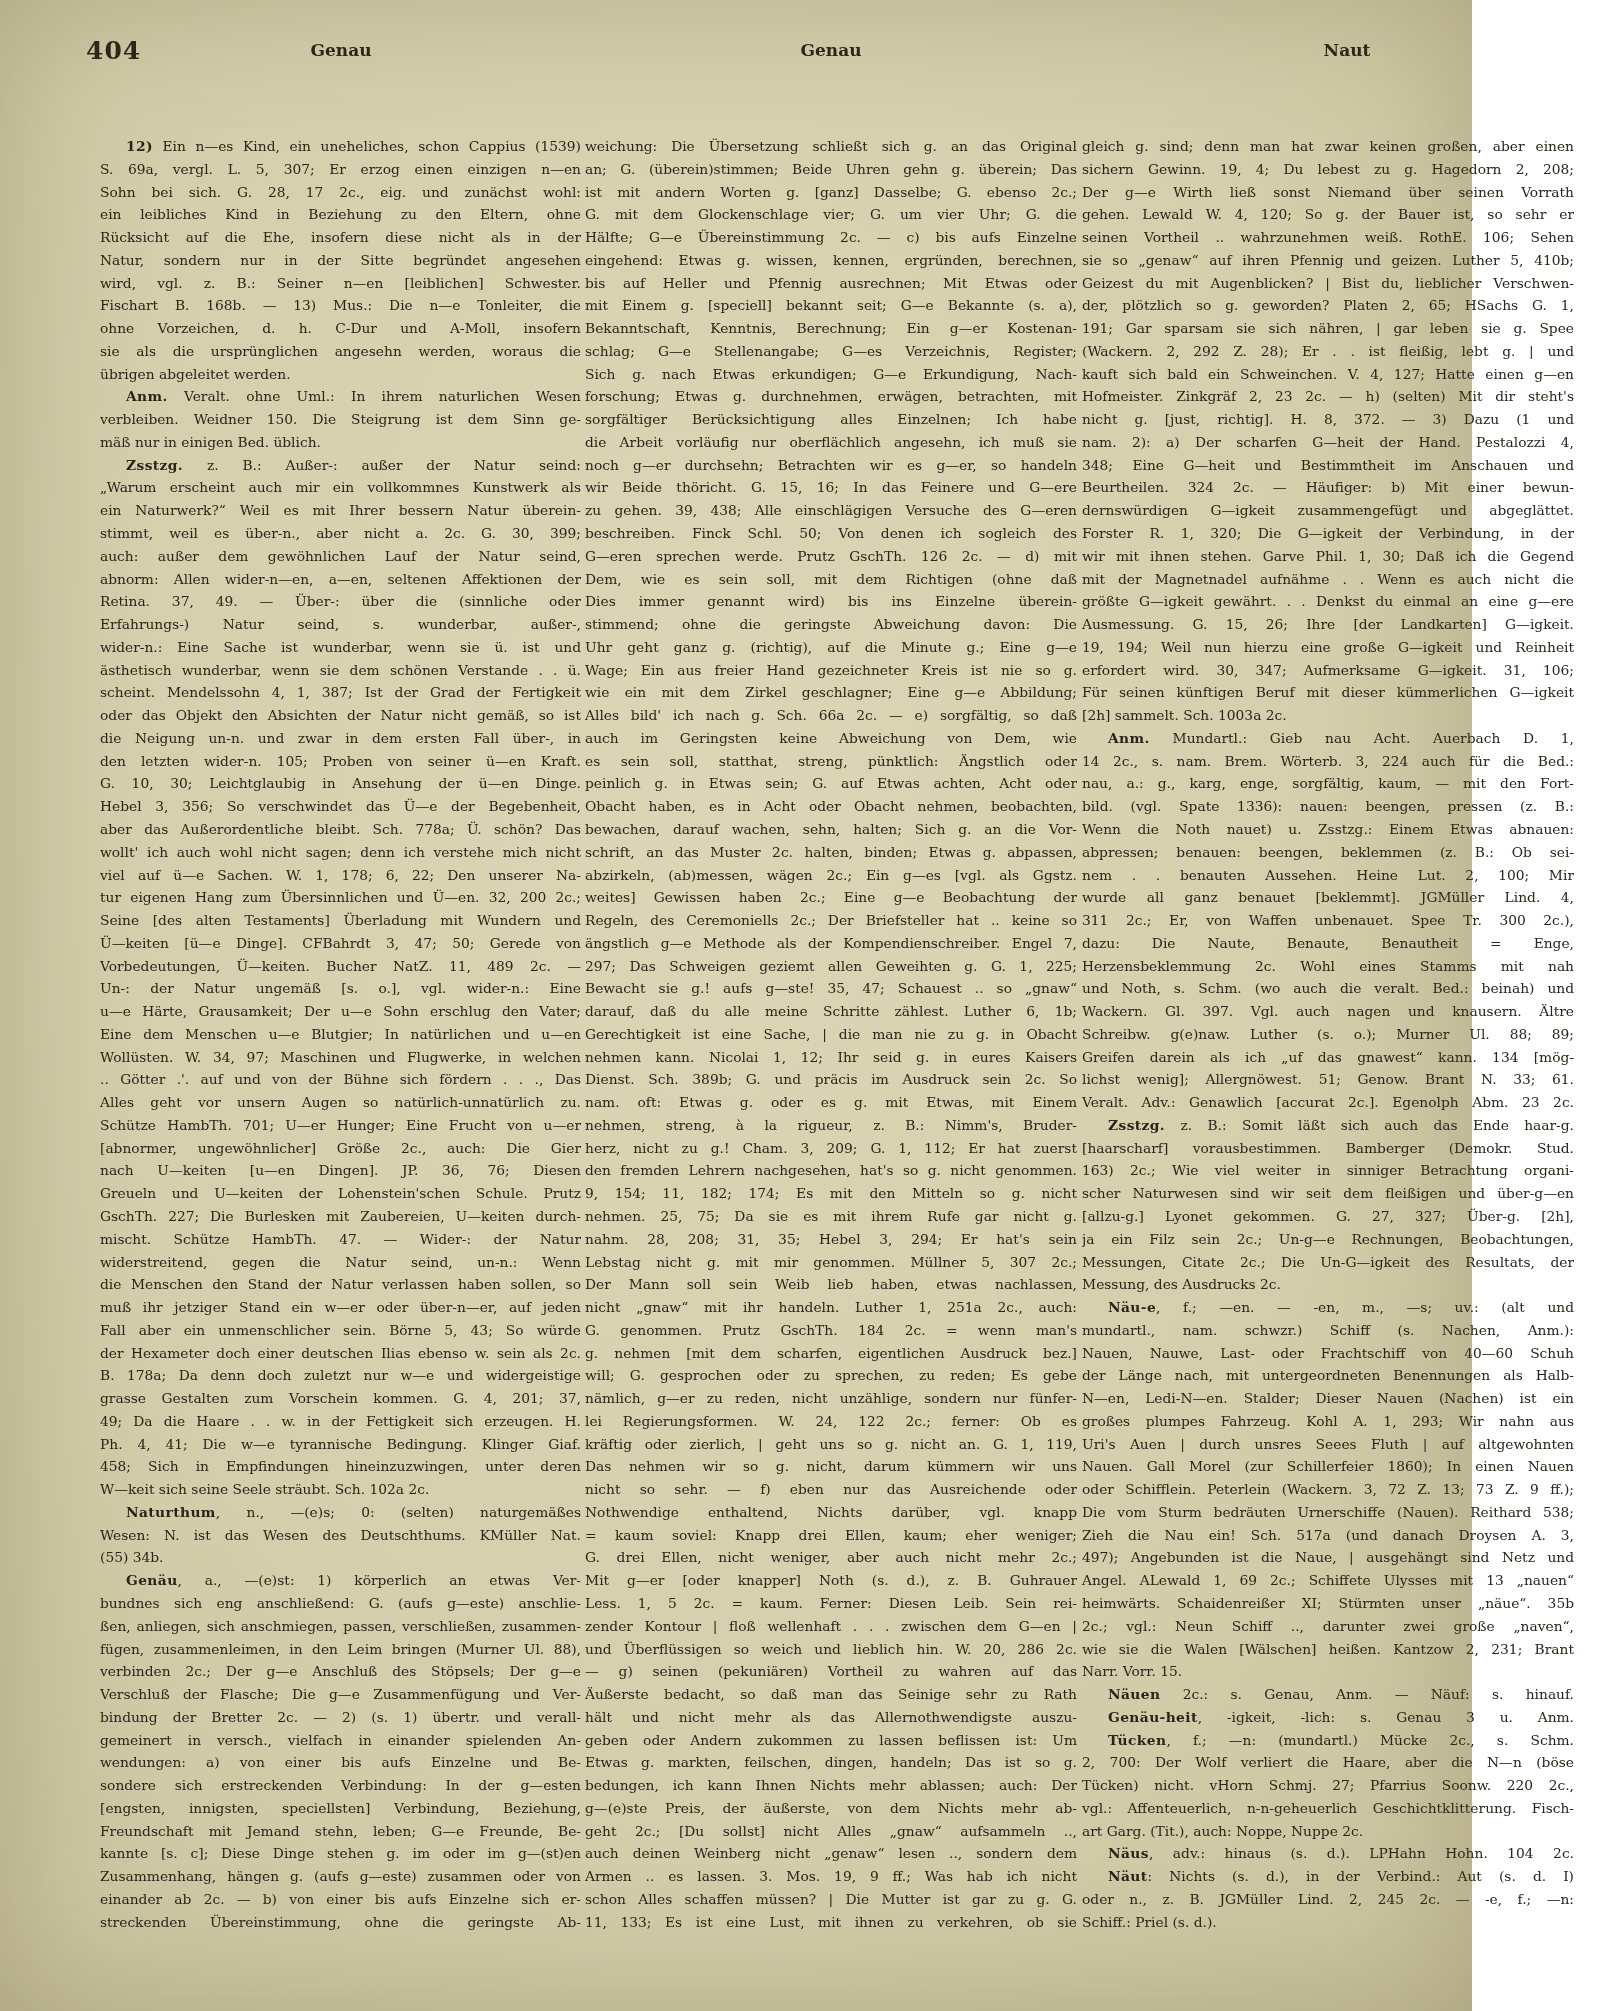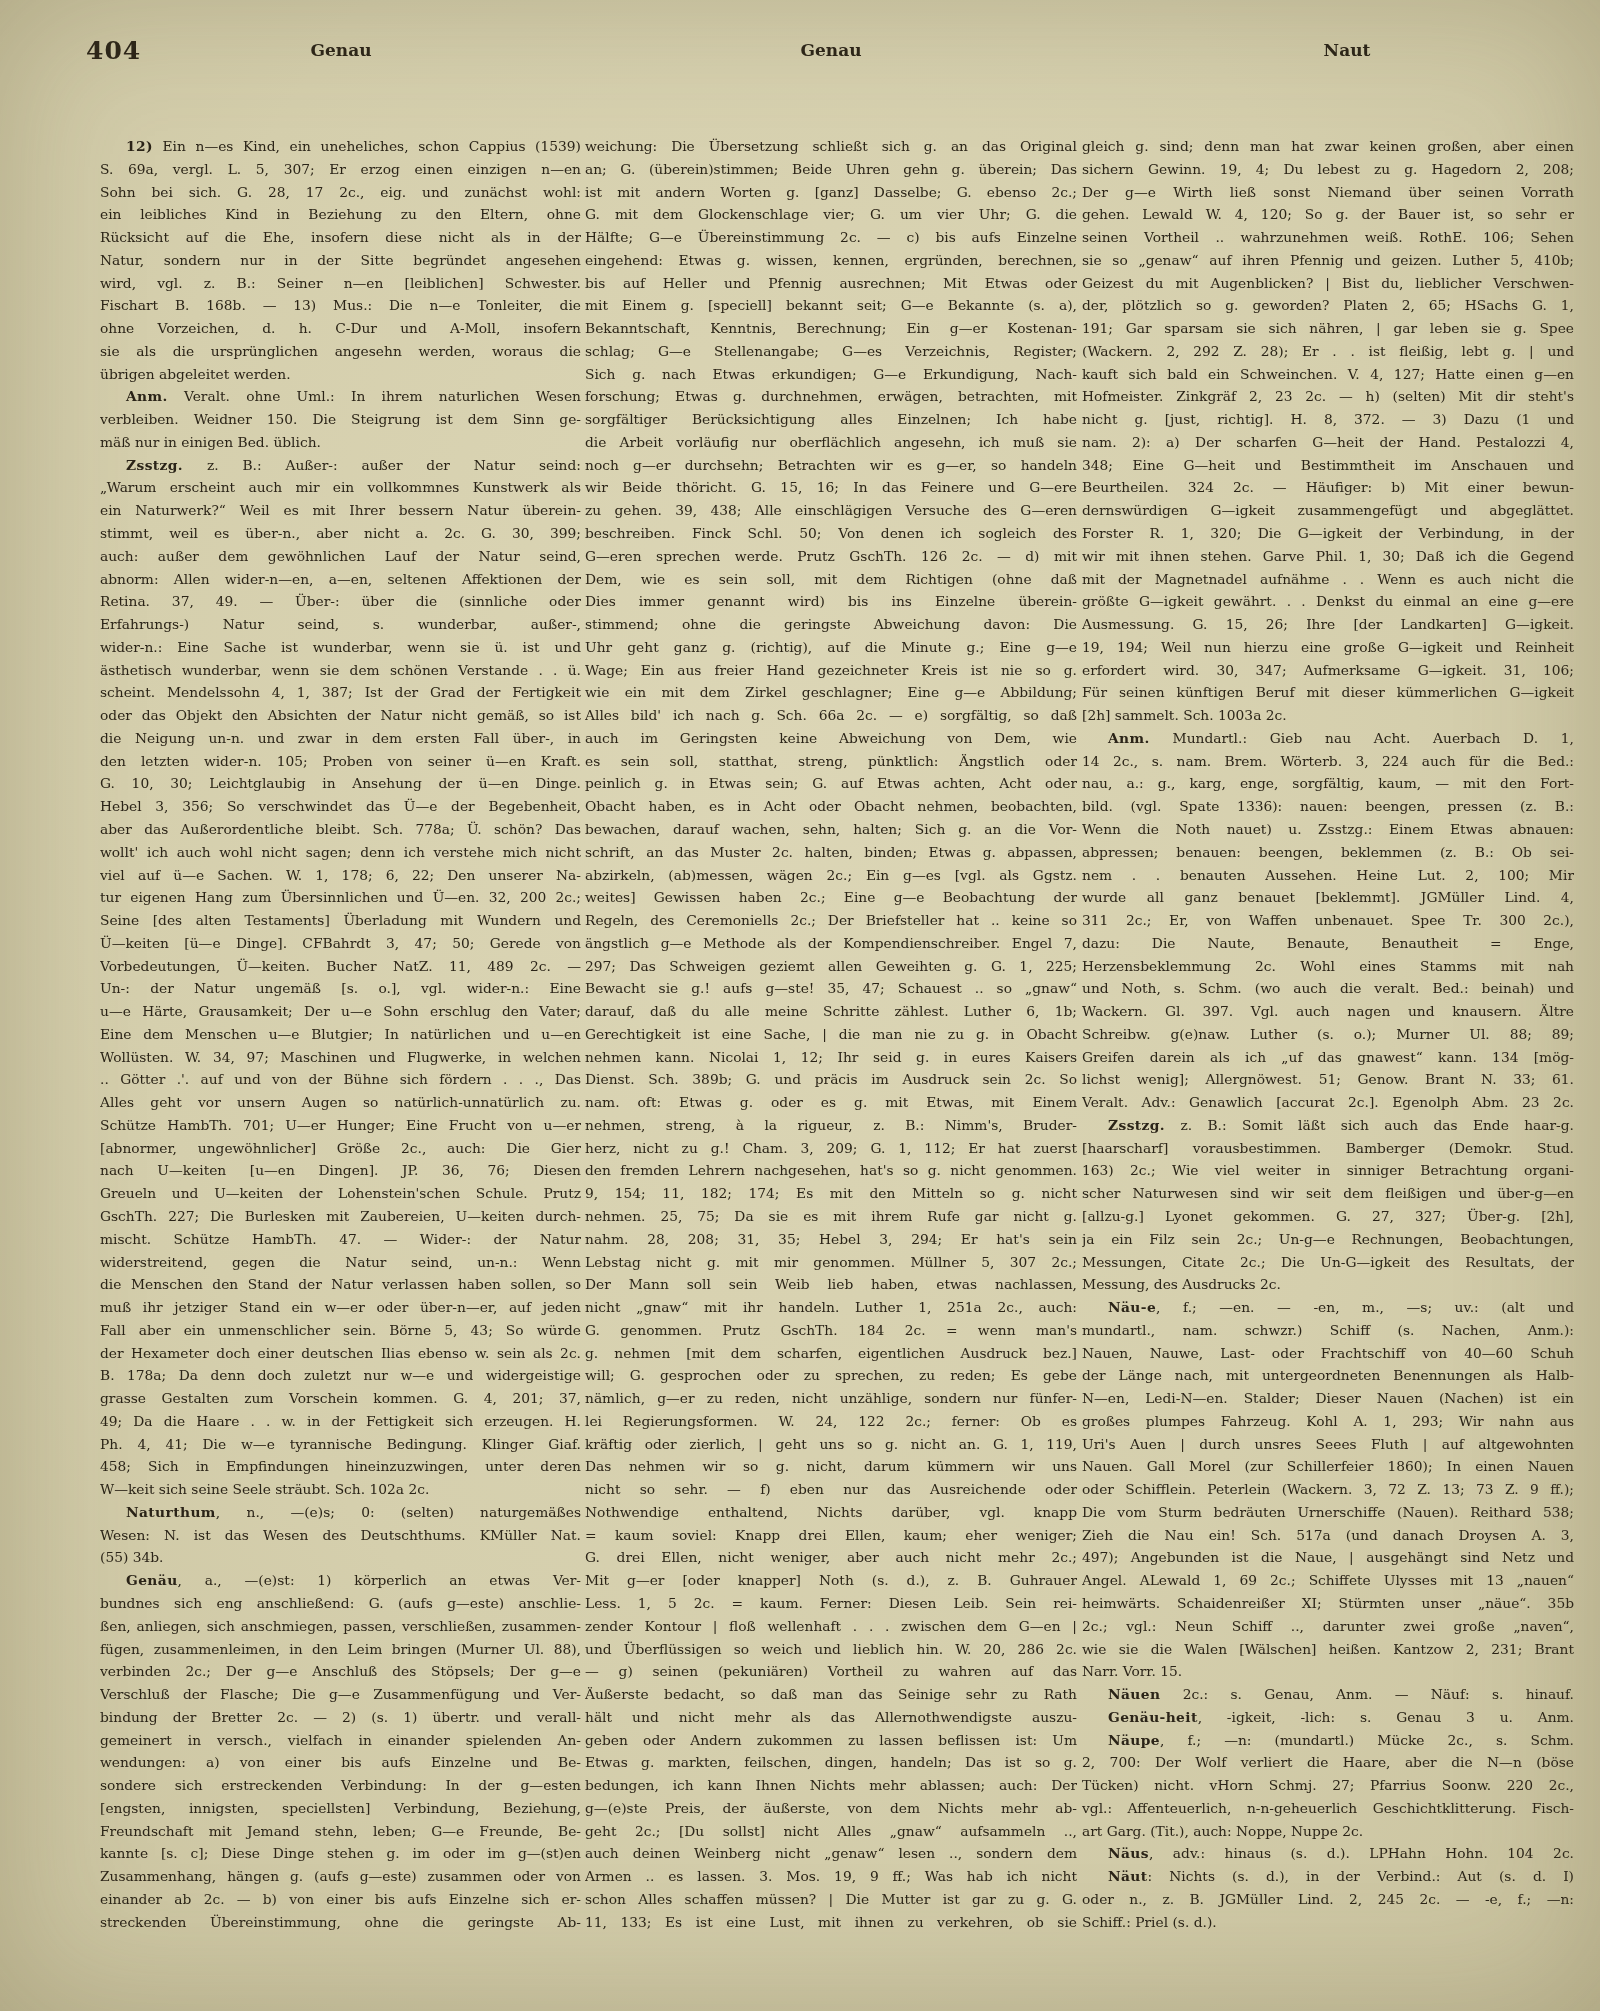--- a/index.html
+++ b/index.html
@@ -1,18 +1,18 @@
 <!DOCTYPE html>
 <html><head>
 <meta charset="utf-8">
 <style>
   html,body{margin:0;padding:0;}
   body{width:1600px;height:2011px;overflow:hidden;
        font-family:"DejaVu Serif","Liberation Serif",serif;}
-  .page{position:relative;width:1600px;height:2011px;
+  .page{position:relative;width:1472px;height:2011px;
         background:radial-gradient(ellipse at 48% 38%, #dcd6b6 0%, #d5cfad 55%, #c9c29e 100%);
         color:#2b2418;}
   .page::after{content:"";position:absolute;inset:0;pointer-events:none;
         box-shadow:inset 0 0 140px rgba(92,82,46,.28);}
   .pageno{position:absolute;left:86px;top:36px;font-size:25px;font-weight:bold;letter-spacing:1px;}
   .rh{position:absolute;top:40px;transform:translateX(-50%);font-size:17px;font-weight:bold;}
   .rh1{left:341px;} .rh2{left:831px;} .rh3{left:1328px;margin-left:19px;}
   .col{position:absolute;top:88px;margin-top:47px;}
   .c1{left:100px;width:481px;}
   .c2{left:585px;width:492px;}
@@ -259,21 +259,21 @@
       <div class="ln">Die vom Sturm bedräuten Urnerschiffe (Nauen). Reithard 538;</div>
       <div class="ln">Zieh die Nau ein! Sch. 517a (und danach Droysen A. 3,</div>
       <div class="ln">497); Angebunden ist die Naue, | ausgehängt sind Netz und</div>
       <div class="ln">Angel. ALewald 1, 69 2c.; Schiffete Ulysses mit 13 „nauen“</div>
       <div class="ln">heimwärts. Schaidenreißer XI; Stürmten unser „näue“. 35b</div>
       <div class="ln">2c.; vgl.: Neun Schiff .., darunter zwei große „naven“,</div>
       <div class="ln">wie sie die Walen [Wälschen] heißen. Kantzow 2, 231; Brant</div>
       <div class="ln end">Narr. Vorr. 15.</div>
       <div class="ln ind"><b>Näuen</b> 2c.: s. Genau, Anm. — Näuf: s. hinauf.</div>
       <div class="ln ind"><b>Genäu-heit</b>, -igkeit, -lich: s. Genau 3 u. Anm.</div>
-      <div class="ln ind"><b>Näupe</b>, f.; —n: (mundartl.) Mücke 2c., s. Schm.</div>
+      <div class="ln ind"><b>Tücken</b>, f.; —n: (mundartl.) Mücke 2c., s. Schm.</div>
       <div class="ln">2, 700: Der Wolf verliert die Haare, aber die N—n (böse</div>
       <div class="ln">Tücken) nicht. vHorn Schmj. 27; Pfarrius Soonw. 220 2c.,</div>
       <div class="ln">vgl.: Affenteuerlich, n-n-geheuerlich Geschichtklitterung. Fisch-</div>
       <div class="ln end">art Garg. (Tit.), auch: Noppe, Nuppe 2c.</div>
       <div class="ln ind"><b>Näus</b>, adv.: hinaus (s. d.). LPHahn Hohn. 104 2c.</div>
       <div class="ln ind"><b>Näut</b>: Nichts (s. d.), in der Verbind.: Aut (s. d. I)</div>
       <div class="ln">oder n., z. B. JGMüller Lind. 2, 245 2c. — -e, f.; —n:</div>
       <div class="ln end">Schiff.: Priel (s. d.).</div>
     </div>
 </div>

